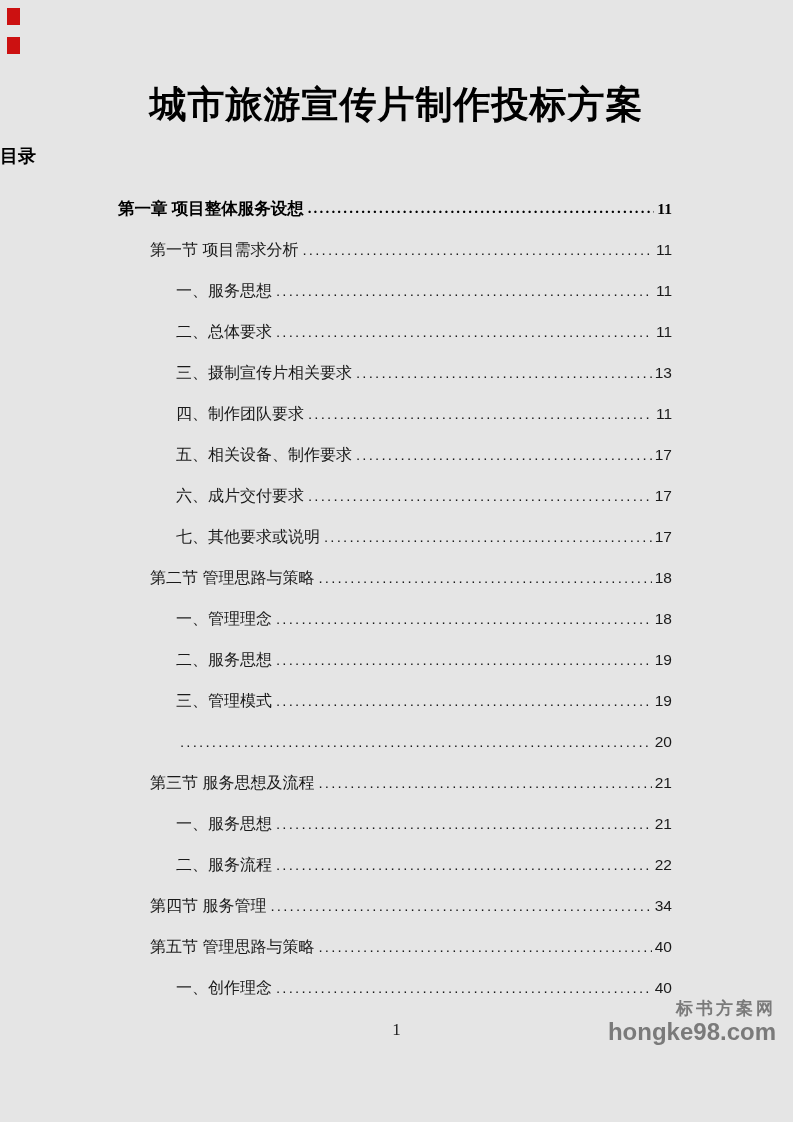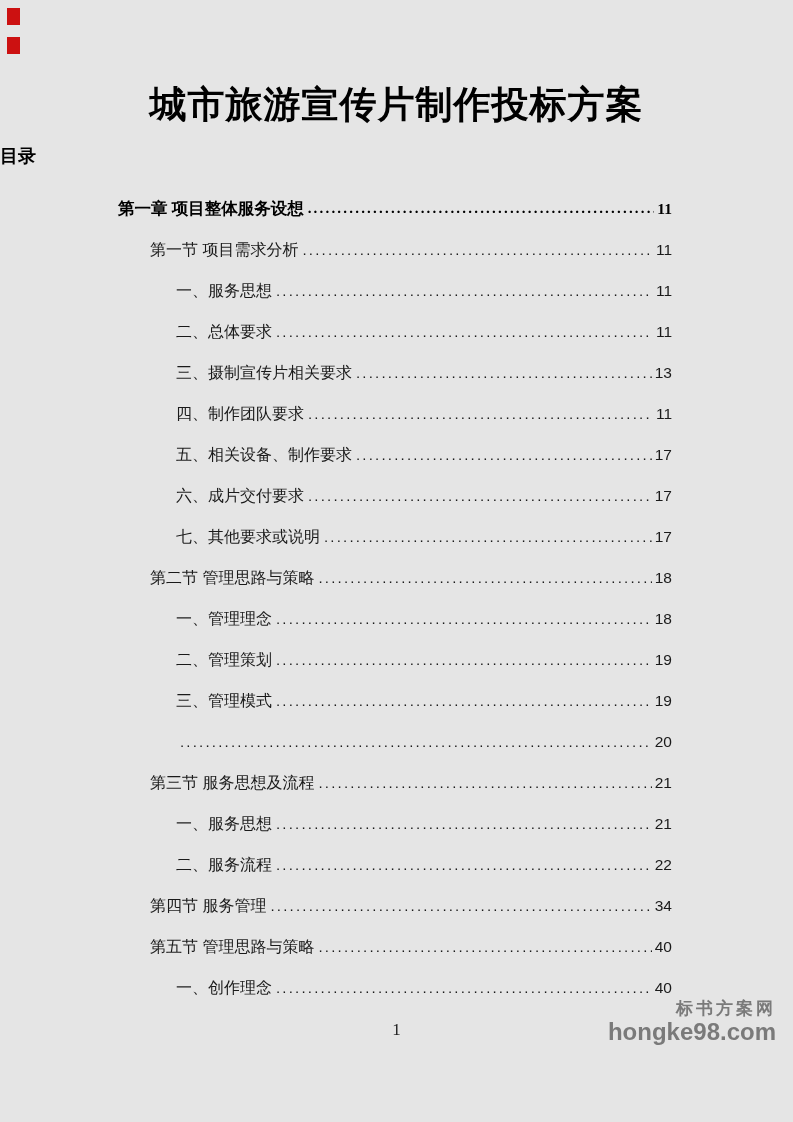--- a/index.html
+++ b/index.html
@@ -176,21 +176,21 @@
     <span class="toc-page">18</span>
   </div>
 
   <div class="toc-row lvl-item">
     <span class="toc-label">一、管理理念</span>
     <span class="toc-dots"></span>
     <span class="toc-page">18</span>
   </div>
 
   <div class="toc-row lvl-item">
-    <span class="toc-label">二、管理策划</span>
+    <span class="toc-label">二、服务思想</span>
     <span class="toc-dots"></span>
     <span class="toc-page">19</span>
   </div>
 
   <div class="toc-row lvl-item">
     <span class="toc-label">三、管理模式</span>
     <span class="toc-dots"></span>
     <span class="toc-page">19</span>
   </div>
 

